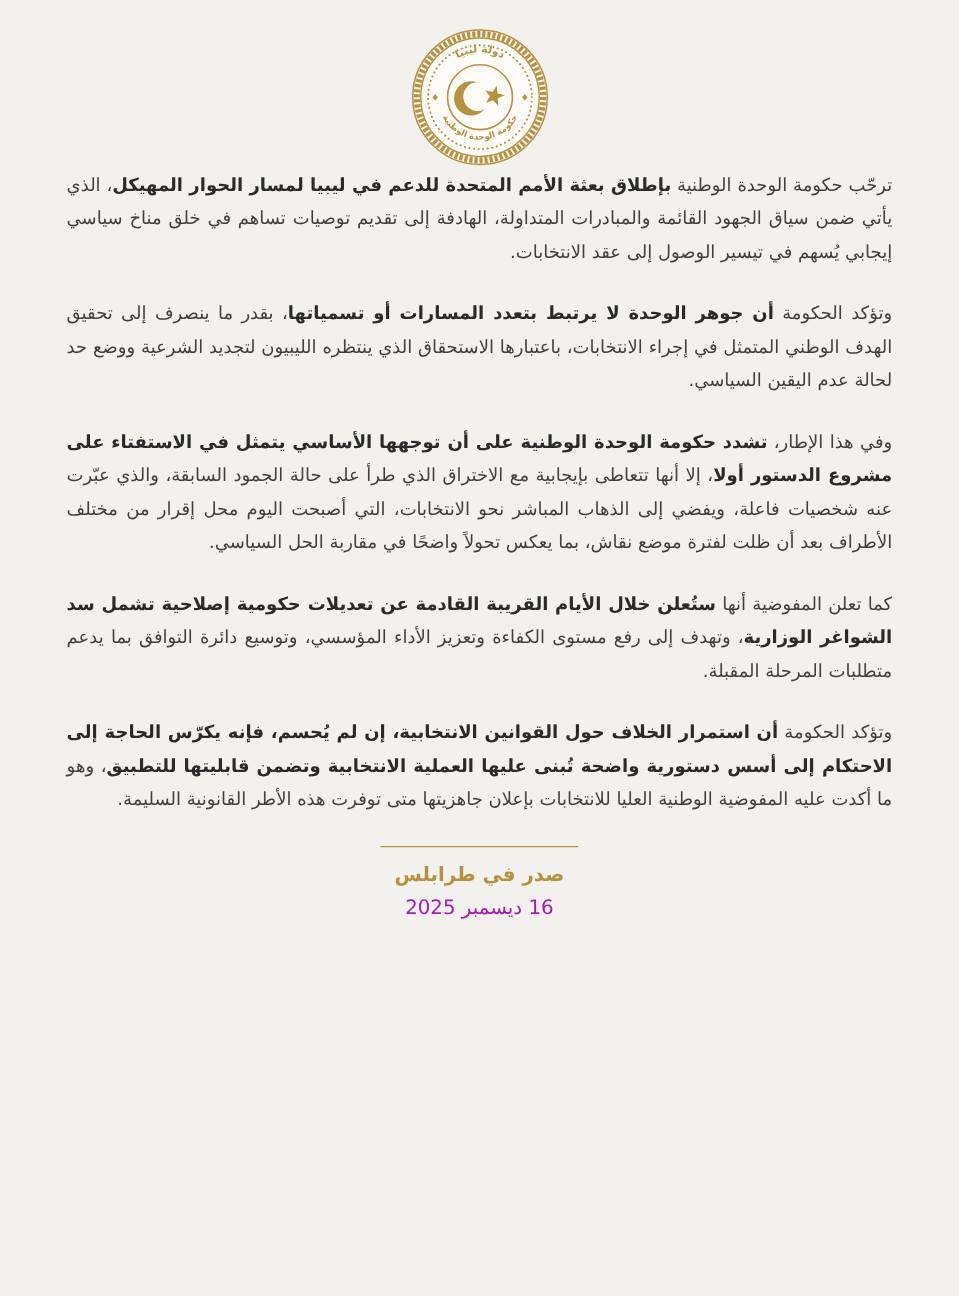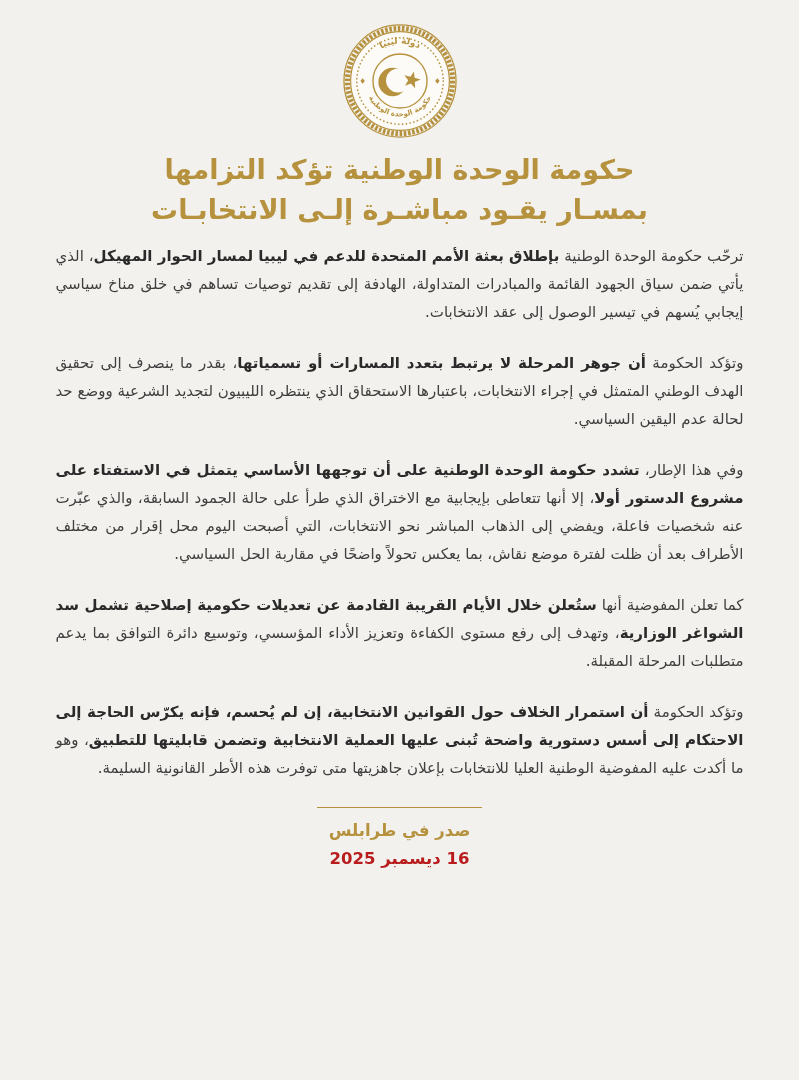--- a/index.html
+++ b/index.html
@@ -64,22 +64,22 @@
   }
   .issued {
     direction: rtl;
     color: #b6923e;
     font-weight: bold;
     font-size: 16.5px;
     margin-bottom: 9px;
   }
   .issue-date {
     direction: rtl;
-    color: #b91c1c;
-    font-weight: bold;
+    color: #a21caf;
+    font-weight: normal;
     font-size: 16.5px;
   }
 </style>
 </head>
 <body>
 
 <div class="page">
 
   <div class="seal-wrap">
     <svg viewBox="0 0 120 120" width="118" height="118" aria-hidden="true">
@@ -111,28 +111,24 @@
 
       <g>
         <circle cx="52.5" cy="61" r="14.5" fill="#b6923e"></circle>
         <circle cx="58" cy="59.5" r="12.2" fill="#fcfbf7"></circle>
       </g>
 
       <path transform="rotate(14 72 59)" d="M72,50 L74.12,56.09 L80.56,56.22 L75.42,60.11 L77.29,66.28 L72,62.6 L66.71,66.28 L68.58,60.11 L63.44,56.22 L69.88,56.09 Z" fill="#b6923e"></path>
     </svg>
   </div>
 
-  <div class="title">
-    <span>حكومة الوحدة الوطنية تؤكد التزامها</span><br>
-    <span>بمسـار يقـود مباشـرة إلـى الانتخابـات</span>
-  </div>
 
   <div class="content" id="statement-body">
       <p class="para"><span class="seg-normal">ترحّب حكومة الوحدة الوطنية </span><span class="seg-bold">بإطلاق بعثة الأمم المتحدة للدعم في ليبيا لمسار الحوار المهيكل</span><span class="seg-normal">، الذي يأتي ضمن سياق الجهود القائمة والمبادرات المتداولة، الهادفة إلى تقديم توصيات تساهم في خلق مناخ سياسي إيجابي يُسهم في تيسير الوصول إلى عقد الانتخابات.</span></p>
-      <p class="para"><span class="seg-normal">وتؤكد الحكومة </span><span class="seg-bold">أن جوهر المرحلة لا يرتبط بتعدد المسارات أو تسمياتها</span><span class="seg-normal">، بقدر ما ينصرف إلى تحقيق الهدف الوطني المتمثل في إجراء الانتخابات، باعتبارها الاستحقاق الذي ينتظره الليبيون لتجديد الشرعية ووضع حد لحالة عدم اليقين السياسي.</span></p>
+      <p class="para"><span class="seg-normal">وتؤكد الحكومة </span><span class="seg-bold">أن جوهر الوحدة لا يرتبط بتعدد المسارات أو تسمياتها</span><span class="seg-normal">، بقدر ما ينصرف إلى تحقيق الهدف الوطني المتمثل في إجراء الانتخابات، باعتبارها الاستحقاق الذي ينتظره الليبيون لتجديد الشرعية ووضع حد لحالة عدم اليقين السياسي.</span></p>
       <p class="para"><span class="seg-normal">وفي هذا الإطار، </span><span class="seg-bold">تشدد حكومة الوحدة الوطنية على أن توجهها الأساسي يتمثل في الاستفتاء على مشروع الدستور أولا</span><span class="seg-normal">، إلا أنها تتعاطى بإيجابية مع الاختراق الذي طرأ على حالة الجمود السابقة، والذي عبّرت عنه شخصيات فاعلة، ويفضي إلى الذهاب المباشر نحو الانتخابات، التي أصبحت اليوم محل إقرار من مختلف الأطراف بعد أن ظلت لفترة موضع نقاش، بما يعكس تحولاً واضحًا في مقاربة الحل السياسي.</span></p>
       <p class="para"><span class="seg-normal">كما تعلن المفوضية أنها </span><span class="seg-bold">ستُعلن خلال الأيام القريبة القادمة عن تعديلات حكومية إصلاحية تشمل سد الشواغر الوزارية</span><span class="seg-normal">، وتهدف إلى رفع مستوى الكفاءة وتعزيز الأداء المؤسسي، وتوسيع دائرة التوافق بما يدعم متطلبات المرحلة المقبلة.</span></p>
       <p class="para"><span class="seg-normal">وتؤكد الحكومة </span><span class="seg-bold">أن استمرار الخلاف حول القوانين الانتخابية، إن لم يُحسم، فإنه يكرّس الحاجة إلى الاحتكام إلى أسس دستورية واضحة تُبنى عليها العملية الانتخابية وتضمن قابليتها للتطبيق</span><span class="seg-normal">، وهو ما أكدت عليه المفوضية الوطنية العليا للانتخابات بإعلان جاهزيتها متى توفرت هذه الأطر القانونية السليمة.</span></p>
     </div>
 
   <div class="doc-footer">
     <div class="divider"></div>
     <div class="issued">صدر في طرابلس</div>
     <div class="issue-date">16 ديسمبر 2025</div>
   </div>

